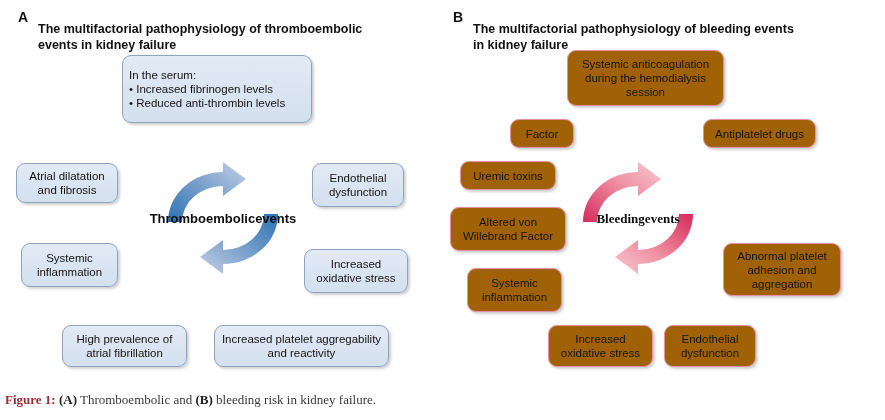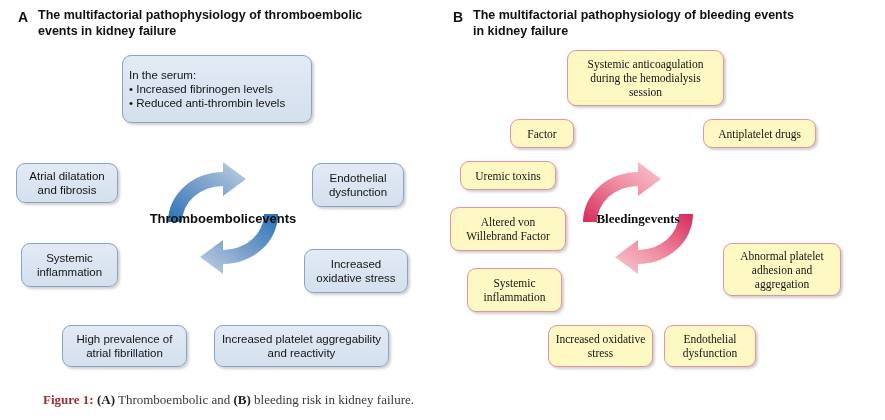--- a/index.html
+++ b/index.html
@@ -5,65 +5,64 @@
   html,body{margin:0;padding:0;}
   body{
     width:885px;height:420px;background:#ffffff;
     font-family:"Liberation Sans",sans-serif;
     position:relative;overflow:hidden;
   }
   .panel{position:absolute;top:0;height:385px;}
   #panel-a{left:0;width:443px;}
   #panel-b{left:443px;width:442px;}
 
-  .panel-title{position:absolute;top:8px;font-size:12.5px;font-weight:bold;color:#111;line-height:15.5px;}
+  .panel-title{position:absolute;top:22px;font-size:12.5px;font-weight:bold;color:#111;line-height:15.5px;}
   .panel-letter{position:absolute;top:9px;font-size:14px;font-weight:bold;color:#111;}
   #panel-a .panel-letter{left:18px;}
   #panel-a .panel-title{left:38px;width:330px;}
   #panel-b .panel-letter{left:10px;}
   #panel-b .panel-title{left:30px;width:330px;}
 
   
   .node{
     position:absolute;box-sizing:border-box;
     display:flex;align-items:center;justify-content:center;text-align:center;
     border-radius:9px;font-size:11.5px;line-height:14px;color:#141414;
     padding:3px 6px;
   }
   .node.blue{
     background:linear-gradient(180deg,#e2eaf5 0%, #d4e0ee 100%);
     border:1.2px solid #8aa4c2;
     box-shadow:2px 2px 2.5px rgba(120,120,120,.35);
   }
   .node.pink{
-    background:#fef9c3;
+    background:#a16207;
     border:1.2px solid #e8919f;
     box-shadow:2px 2px 2.5px rgba(120,120,120,.35);
-    font-family:Liberation Serif, serif;
   }
   .node .inner{width:100%;}
   .node.serum{text-align:left;}
 
   
   .cycle{position:absolute;}
   .cycle svg{display:block;}
   .cycle-label{
     position:absolute;left:0;top:0;width:100%;height:100%;
     display:flex;align-items:center;justify-content:center;
     font-size:13px;font-weight:bold;color:#0d0d0d;line-height:15px;text-align:center;
     pointer-events:none;
   }
   .cycle-label span{display:block;}
 
   
   #caption{
     position:absolute;left:5px;top:392px;width:875px;
     font-family:"Liberation Serif",serif;font-size:13px;color:#3a3a3a;
   }
-  #caption .fig-label{color:#9e2b36;font-weight:bold;margin-left:38px;}
+  #caption .fig-label{color:#9e2b36;font-weight:bold;}
   #caption b{color:#222;}
 </style>
 </head>
 <body>
 
 <div class="panel" id="panel-a">
 
   <div class="panel-letter">A</div>
   <div class="panel-title">The multifactorial pathophysiology of thromboembolic events in kidney failure</div>
 

